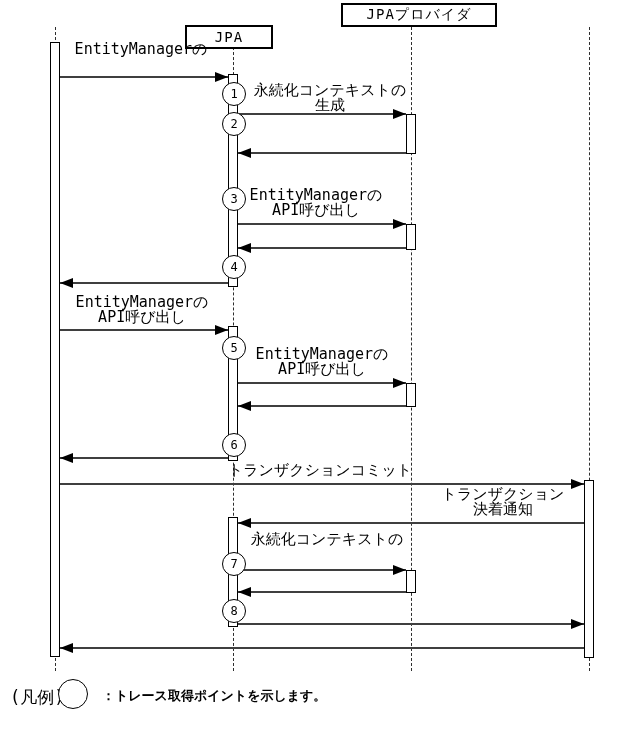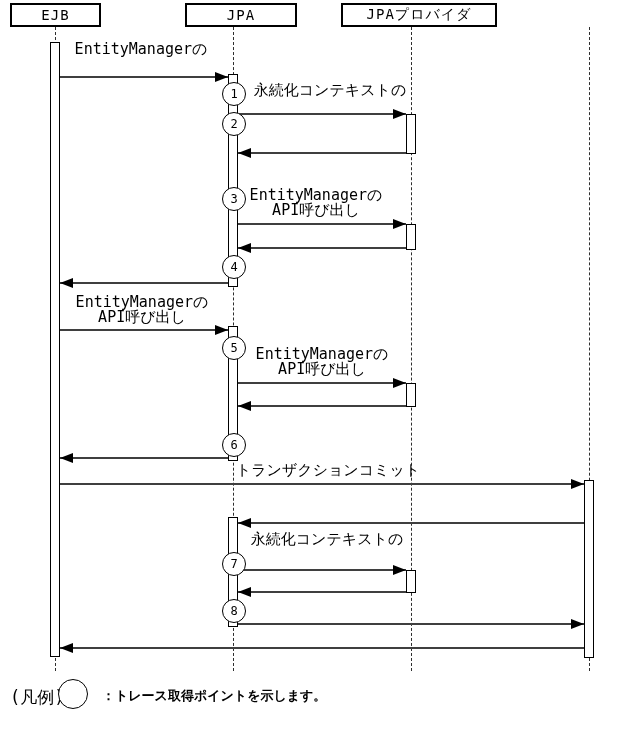--- a/index.html
+++ b/index.html
@@ -21,23 +21,22 @@
   .lg-text1{position:absolute;left:102px;top:687px;font-size:13px;white-space:nowrap;font-weight:bold;}
   .lg-text2{position:absolute;left:120px;top:704px;font-size:13px;white-space:nowrap;}
 </style>
 </head>
 <body>
 
 <div id="cv">
   <span class="lg-label">(凡例)</span>
   <span class="lg-circle"></span>
   <div class="lg-text1">：トレース取得ポイントを示します。</div>
-<div class="actor-box" style="left: 10px; width: 91px;">EJB</div>
     <div class="lifeline" style="left: 55px; top: 27px; height: 644px;"></div>
-    <div class="actor-box" style="left: 185px; width: 112px;">JPA</div>
+    <div class="actor-box" style="left: 185px; width: 88px; margin-top: 22px;">JPA</div>
     <div class="lifeline" style="left: 233px; top: 27px; height: 644px;"></div>
     <div class="actor-box" style="left: 341px; width: 156px;">JPAプロバイダ</div>
     <div class="lifeline" style="left: 411px; top: 27px; height: 644px;"></div>
     <div class="lifeline" style="left: 589px; top: 27px; height: 644px;"></div>
     <div class="activation" style="left: 50px; top: 42px; height: 615px;"></div>
     <div class="activation" style="left: 228px; top: 74px; height: 213px;"></div>
     <div class="activation" style="left: 228px; top: 326px; height: 135px;"></div>
     <div class="activation" style="left: 228px; top: 517px; height: 110px;"></div>
     <div class="activation" style="left: 406px; top: 114px; height: 40px;"></div>
     <div class="activation" style="left: 406px; top: 224px; height: 26px;"></div>
@@ -46,20 +45,21 @@
     <div class="activation" style="left: 584px; top: 480px; height: 178px;"></div>
     <div class="msg-line" style="left: 60px; top: 76px; width: 168px;"></div>
     <div class="head right" style="left: 215px; top: 72px;"></div>
     <div class="msg-label" style="left: 141px; top: 42px;">
       <div>EntityManagerの</div>
     </div>
     <div class="msg-line" style="left: 238px; top: 113px; width: 168px;"></div>
     <div class="head right" style="left: 393px; top: 109px;"></div>
     <div class="msg-label" style="left: 330px; top: 83px;">
       <div>永続化コンテキストの</div>
+      <div>生成</div>
     </div>
     <div class="msg-line" style="left: 238px; top: 152px; width: 168px;"></div>
     <div class="head left" style="left: 238px; top: 148px;"></div>
     <div class="msg-line" style="left: 238px; top: 223px; width: 168px;"></div>
     <div class="head right" style="left: 393px; top: 219px;"></div>
     <div class="msg-label" style="left: 316px; top: 188px;">
       <div>EntityManagerの</div>
       <div>API呼び出し</div>
     </div>
     <div class="msg-line" style="left: 238px; top: 247px; width: 168px;"></div>
@@ -77,25 +77,29 @@
     <div class="msg-label" style="left: 322px; top: 347px;">
       <div>EntityManagerの</div>
       <div>API呼び出し</div>
     </div>
     <div class="msg-line" style="left: 238px; top: 405px; width: 168px;"></div>
     <div class="head left" style="left: 238px; top: 401px;"></div>
     <div class="msg-line" style="left: 60px; top: 457px; width: 168px;"></div>
     <div class="head left" style="left: 60px; top: 453px;"></div>
     <div class="msg-line" style="left: 60px; top: 483px; width: 524px;"></div>
     <div class="head right" style="left: 571px; top: 479px;"></div>
-    <div class="msg-label" style="left: 320px; top: 463px; margin-left: 8px;">
+    <div class="msg-label" style="left: 320px; top: 463px;">
       <div>トランザクションコミット</div>
     </div>
     <div class="msg-line" style="left: 238px; top: 522px; width: 346px;"></div>
     <div class="head left" style="left: 238px; top: 518px;"></div>
+    <div class="msg-label" style="left: 503px; top: 487px;">
+      <div>トランザクション</div>
+      <div>決着通知</div>
+    </div>
     <div class="msg-line" style="left: 238px; top: 569px; width: 168px;"></div>
     <div class="head right" style="left: 393px; top: 565px;"></div>
     <div class="msg-label" style="left: 327px; top: 532px;">
       <div>永続化コンテキストの</div>
     </div>
     <div class="msg-line" style="left: 238px; top: 591px; width: 168px;"></div>
     <div class="head left" style="left: 238px; top: 587px;"></div>
     <div class="msg-line" style="left: 238px; top: 623px; width: 346px;"></div>
     <div class="head right" style="left: 571px; top: 619px;"></div>
     <div class="msg-line" style="left: 60px; top: 647px; width: 524px;"></div>

